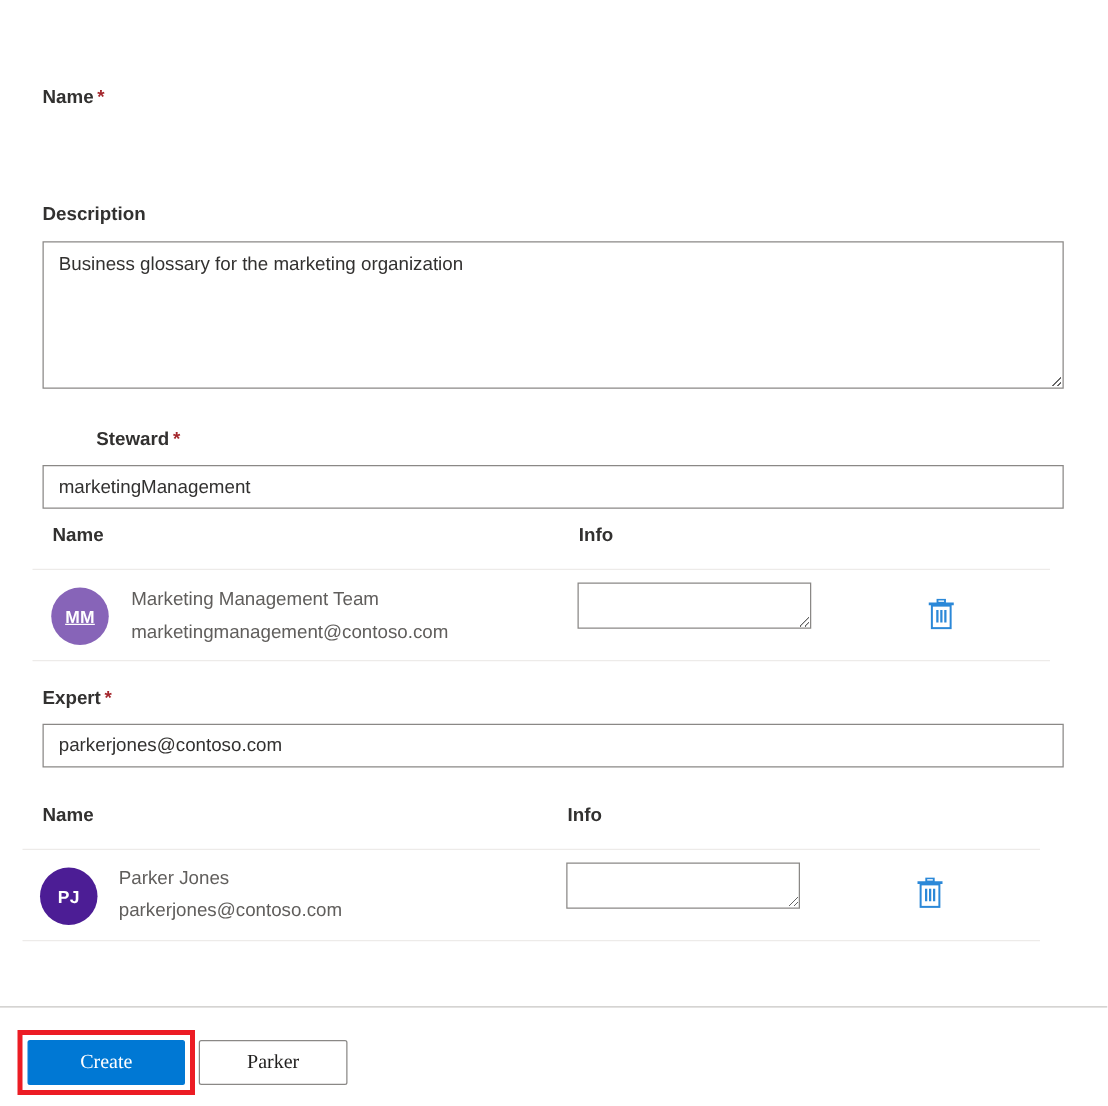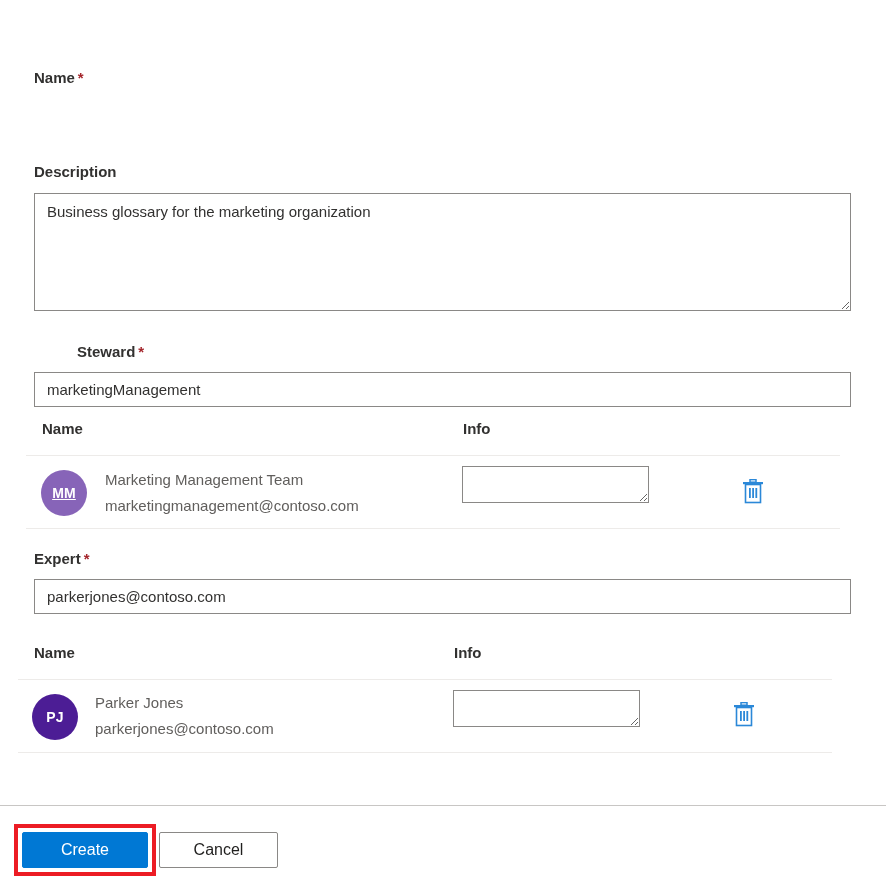--- a/index.html
+++ b/index.html
@@ -144,21 +144,21 @@
     position: absolute;
     left: 0;
     width: 886px;
     height: 1px;
     background: #c8c6c4;
   }
 
   .btn {
     position: absolute;
     box-sizing: border-box;
-    font-family: Liberation Sans, sans-serif;
+    font-family: Liberation Serif, serif;
     font-size: 16px;
     cursor: pointer;
     border-radius: 2px;
     display: flex;
     align-items: center;
     justify-content: center;
     text-align: right;
   }
   .btn-primary {
     background: #0078d4;
@@ -253,17 +253,17 @@
         <rect x="14.4" y="9" width="1.8" height="10" fill="#2b88d8"></rect>
       </svg>
     </button>
   </div>
   <div class="rule" style="left:18px; top:752px; width:814px;"></div>
 
   <div class="footer-divider" style="top:805px;"></div>
 
   <button class="btn btn-primary" style="left:22px; top:832px; width:126px; height:36px;">Create</button>
 
-  <button class="btn btn-default" style="left:159px; top:832px; width:119px; height:36px;">Cancel</button>
+  <button class="btn btn-default" style="left:159px; top:832px; width:119px; height:36px;">Parker</button>
 
   <div class="highlight-box" style="left:14px; top:824px; width:142px; height:52px;"></div>
 
 </div>
 
 </body></html>

